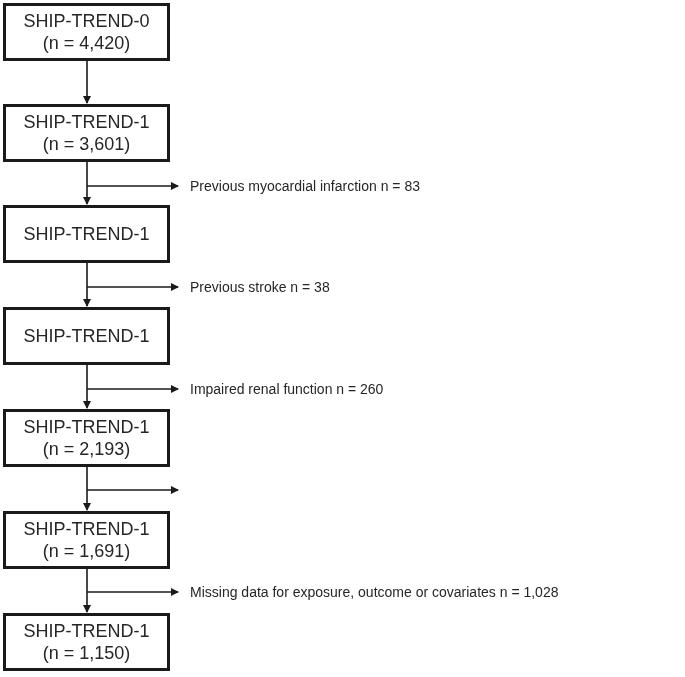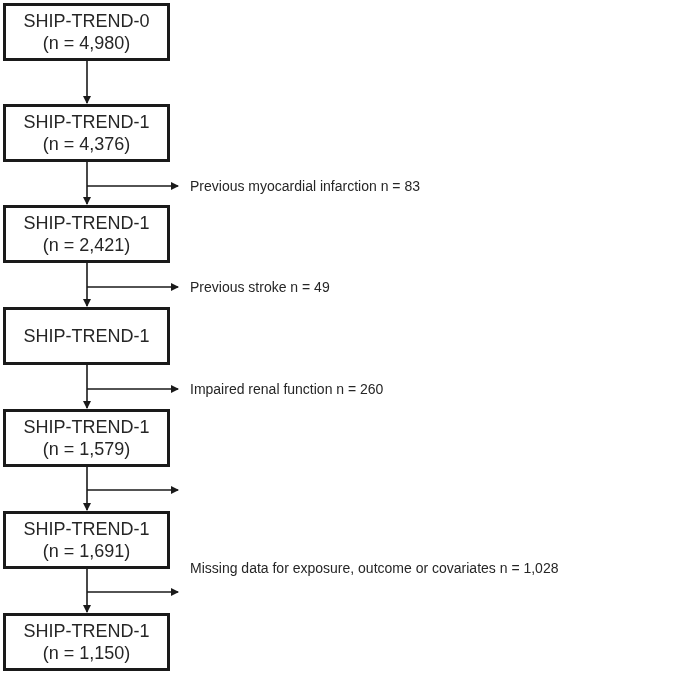--- a/index.html
+++ b/index.html
@@ -79,44 +79,43 @@
     <line x1="87" y1="569" x2="87" y2="612" marker-end="url(#arrow)"></line>
     <line x1="87" y1="186" x2="178" y2="186" marker-end="url(#arrow)"></line>
     <line x1="87" y1="287" x2="178" y2="287" marker-end="url(#arrow)"></line>
     <line x1="87" y1="389" x2="178" y2="389" marker-end="url(#arrow)"></line>
     <line x1="87" y1="490" x2="178" y2="490" marker-end="url(#arrow)"></line>
     <line x1="87" y1="592" x2="178" y2="592" marker-end="url(#arrow)"></line>
   </svg>
 
   <div class="flow-box" style="top:3px">
     <span class="box-title">SHIP-TREND-0</span>
-    <span class="box-count">(n = 4,980)</span>
+    <span class="box-count">(n = 4,420)</span>
   </div>
   <div class="flow-box" style="top:104px">
     <span class="box-title">SHIP-TREND-1</span>
-    <span class="box-count">(n = 4,376)</span>
+    <span class="box-count">(n = 3,601)</span>
   </div>
   <div class="flow-box" style="top:205px">
     <span class="box-title">SHIP-TREND-1</span>
-    <span class="box-count">(n = 2,421)</span>
   </div>
   <div class="flow-box" style="top:307px">
     <span class="box-title">SHIP-TREND-1</span>
   </div>
   <div class="flow-box" style="top:409px">
     <span class="box-title">SHIP-TREND-1</span>
-    <span class="box-count">(n = 1,579)</span>
+    <span class="box-count">(n = 2,193)</span>
   </div>
   <div class="flow-box" style="top:511px">
     <span class="box-title">SHIP-TREND-1</span>
     <span class="box-count">(n = 1,691)</span>
   </div>
   <div class="flow-box" style="top:613px">
     <span class="box-title">SHIP-TREND-1</span>
     <span class="box-count">(n = 1,150)</span>
   </div>
 
   <div class="excl-label" style="top:174px">Previous myocardial infarction n = 83</div>
-  <div class="excl-label" style="top:275px">Previous stroke n = 49</div>
+  <div class="excl-label" style="top:275px">Previous stroke n = 38</div>
   <div class="excl-label" style="top:377px">Impaired renal function n = 260</div>
-  <div class="excl-label" style="top:556px">Missing data for exposure, outcome or covariates n = 1,028</div>
+  <div class="excl-label" style="top:580px">Missing data for exposure, outcome or covariates n = 1,028</div>
 
 </div>
 
 </body></html>

